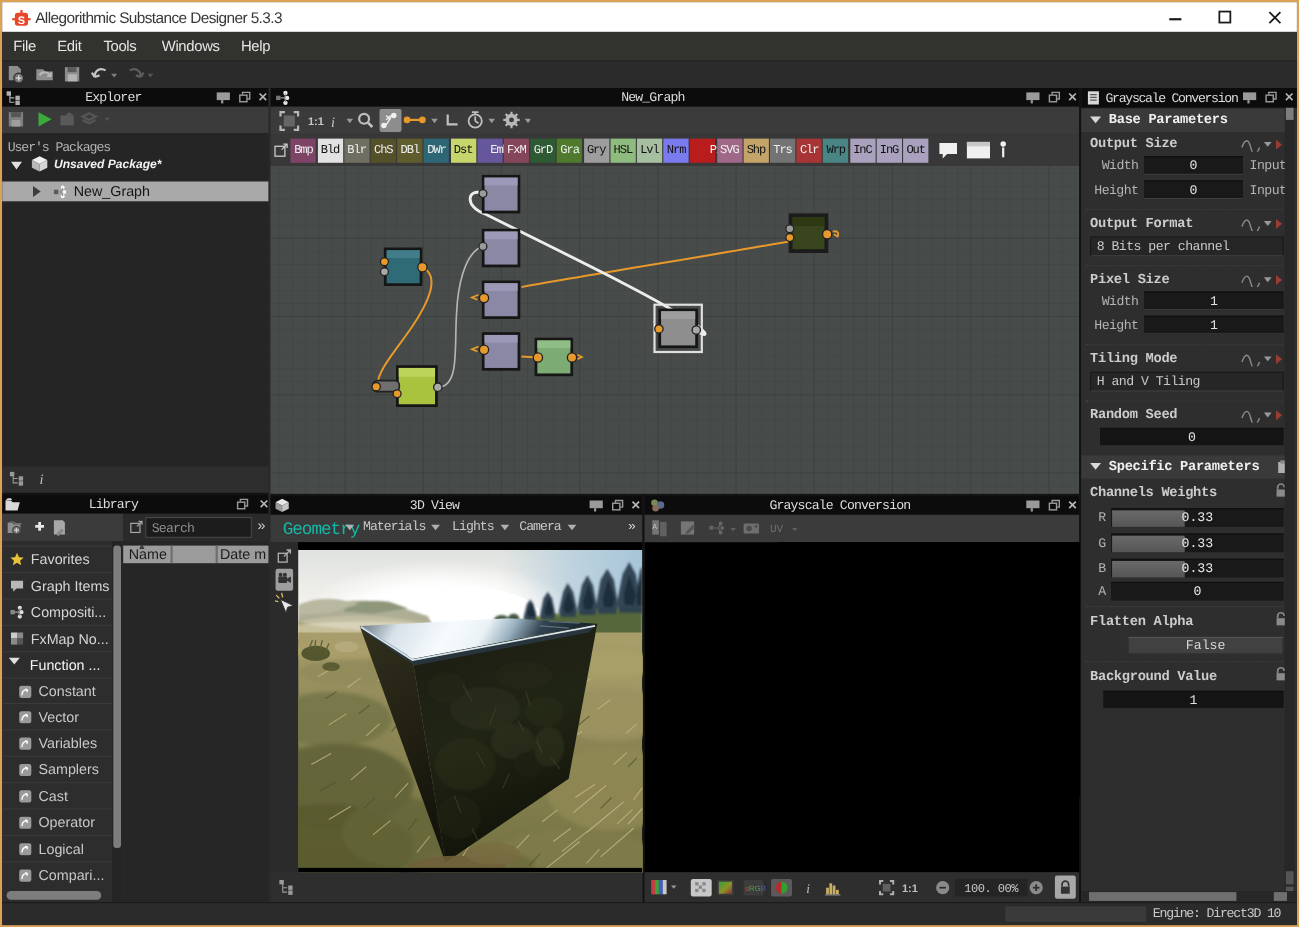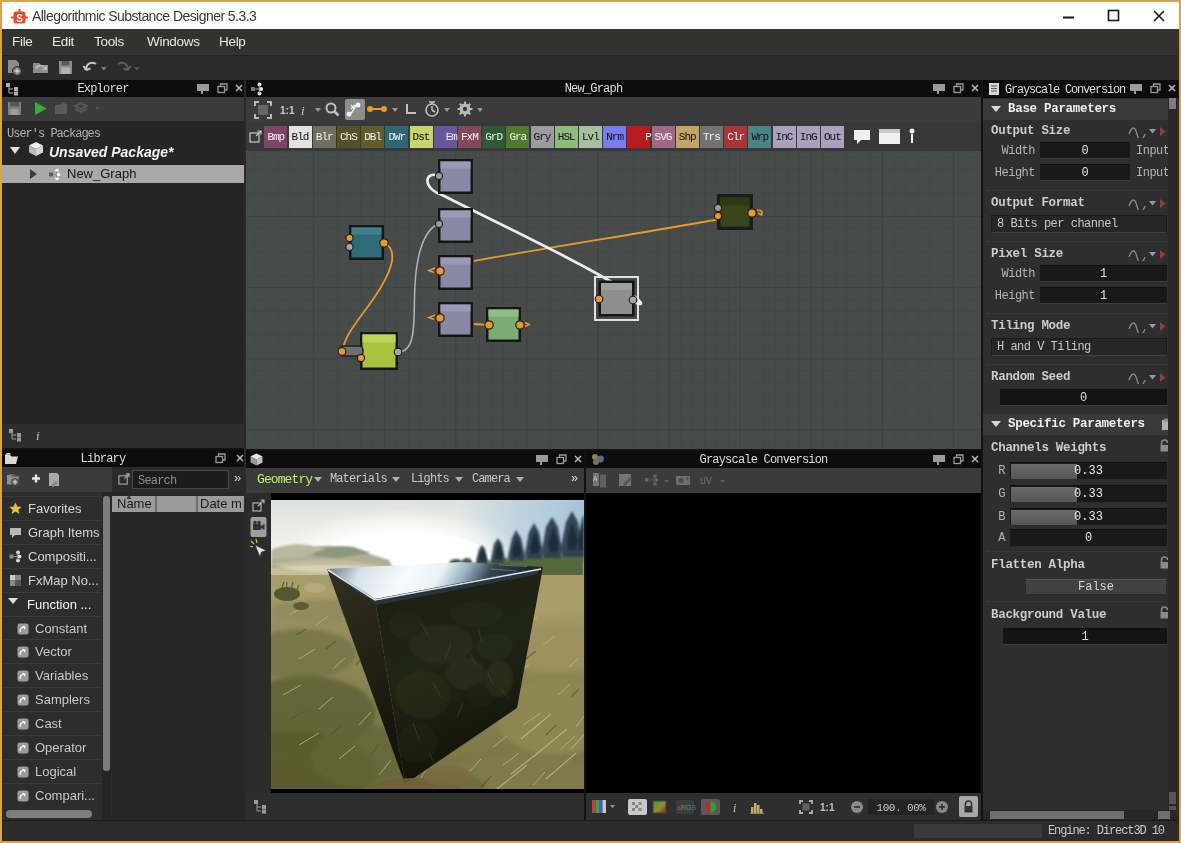--- a/index.html
+++ b/index.html
@@ -128,21 +128,21 @@
   </svg>
 </div>
 <div class="abs" style="left:2px;top:121px;width:242px;height:303px;background:#252525;">
   <div class="mono abs" style="left:5px;top:6px;font-size:12px;letter-spacing:-1px;color:#b2b2b2;">User's Packages</div>
   <div class="abs" style="left:8px;top:26px;width:0;height:0;border-left:5px solid transparent;border-right:5px solid transparent;border-top:7px solid #e0e0e0;"></div>
   <svg class="abs" style="left:26px;top:20px" width="16" height="16" viewBox="0 0 16 16">
     <path d="M8,1 L15,4.5 8,8 1,4.5 z" fill="#f0f0f0"></path>
     <path d="M1,4.5 L8,8 v7 L1,11.5 z" fill="#b8b8b8"></path>
     <path d="M15,4.5 L8,8 v7 L15,11.5 z" fill="#d6d6d6"></path>
   </svg>
-  <div class="abs" style="left:47px;top:23px;font-size:14px;font-weight:bold;font-style:italic;color:#f2f2f2;">Unsaved Package*</div>
+  <div class="abs" style="left:47px;top:23px;font-size:11px;font-weight:bold;font-style:italic;color:#f2f2f2;">Unsaved Package*</div>
   <div class="abs" style="left:0;top:44px;width:242px;height:18px;background:#a9a9a9;">
     <div class="abs" style="left:28px;top:4px;width:0;height:0;border-top:5px solid transparent;border-bottom:5px solid transparent;border-left:7px solid #3c3c3c;"></div>
     <svg class="abs" style="left:46px;top:3px" width="13" height="13" viewBox="0 0 13 13">
       <rect x="1" y="4.5" width="4" height="4" fill="#5a5a5a"></rect>
       <circle cx="9" cy="2.5" r="1.8" fill="#fafafa"></circle>
         <circle cx="10.5" cy="6.5" r="1.8" fill="#fafafa"></circle>
         <circle cx="9" cy="10.5" r="1.8" fill="#fafafa"></circle>
       <path d="M5,6.5 h3 M8,6.5 L9,3 M8,6.5 L9,10" stroke="#8a8a8a" stroke-width="1"></path>
     </svg>
     <div class="abs" style="left:65px;top:1px;font-size:13px;color:#161616;">New_Graph</div>
@@ -512,39 +512,40 @@
     <path d="M189,164 l-6,2.5 5,2"></path>
     <path d="M279,171.5 l4,2 -4,2"></path>
     <path d="M511,59.5 c4,-1 6,1 4.5,4.5 l-3.5,-2"></path>
   </g>
 </svg>
 </div>
 <div class="abs" style="left:246px;top:449px;width:735px;height:2px;background:#121212;"></div>
 
 
 <div class="phead" style="left:246px;top:451px;width:338px;height:17px;">
+  <div class="ttl">3D View</div>
   <svg class="abs" style="left:4px;top:2px" width="13" height="13" viewBox="0 0 13 13">
     <path d="M6.5,0.5 L12.5,3.5 6.5,6.5 0.5,3.5 z" fill="#e8e8e8"></path>
       <path d="M0.5,3.5 L6.5,6.5 v6 L0.5,9.5 z" fill="#9a9a9a"></path>
       <path d="M12.5,3.5 L6.5,6.5 v6 L12.5,9.5 z" fill="#c4c4c4"></path>
   </svg>
   <svg class="abs" style="left:289px;top:2px" width="48" height="13" viewBox="0 0 48 13">
     <g fill="#9a9a9a">
         <rect x="1" y="2" width="12" height="7"></rect>
         <rect x="5" y="9" width="2" height="3"></rect>
       </g>
     <g fill="none" stroke="#9a9a9a" stroke-width="1.3">
         <rect x="22" y="4.5" width="6.5" height="6"></rect>
         <path d="M24.5,4 v-2 h6.5 v6 h-2"></path>
       </g>
     <path d="M40,3 l6,6 M46,3 l-6,6" stroke="#b8b8b8" stroke-width="1.5"></path>
   </svg>
 </div>
 <div class="abs" style="left:246px;top:468px;width:338px;height:25px;background:#3a3a3a;">
-  <div class="mono abs" style="left:11px;top:4px;font-size:13px;letter-spacing:-0.9px;color:#bef264;">Geometry</div>
+  <div class="mono abs" style="left:11px;top:4px;font-size:16px;letter-spacing:-0.9px;color:#14b8a6;">Geometry</div>
   <div class="abs" style="left:68px;top:9px;width:0;height:0;border-left:4px solid transparent;border-right:4px solid transparent;border-top:5px solid #b0b0b0;"></div>
   <div class="mono abs" style="left:84px;top:4px;font-size:12px;letter-spacing:-0.9px;color:#c8c8c8;">Materials</div>
   <div class="abs" style="left:146px;top:9px;width:0;height:0;border-left:4px solid transparent;border-right:4px solid transparent;border-top:5px solid #b0b0b0;"></div>
   <div class="mono abs" style="left:165px;top:4px;font-size:12px;letter-spacing:-0.9px;color:#c8c8c8;">Lights</div>
   <div class="abs" style="left:209px;top:9px;width:0;height:0;border-left:4px solid transparent;border-right:4px solid transparent;border-top:5px solid #b0b0b0;"></div>
   <div class="mono abs" style="left:226px;top:4px;font-size:12px;letter-spacing:-0.9px;color:#c8c8c8;">Camera</div>
   <div class="abs" style="left:270px;top:9px;width:0;height:0;border-left:4px solid transparent;border-right:4px solid transparent;border-top:5px solid #b0b0b0;"></div>
   <div class="mono abs" style="left:325px;top:4px;font-size:12px;color:#d8d8d8;">»</div>
 </div>
 <div class="abs" style="left:246px;top:493px;width:25px;height:300px;background:#2b2b2b;">

